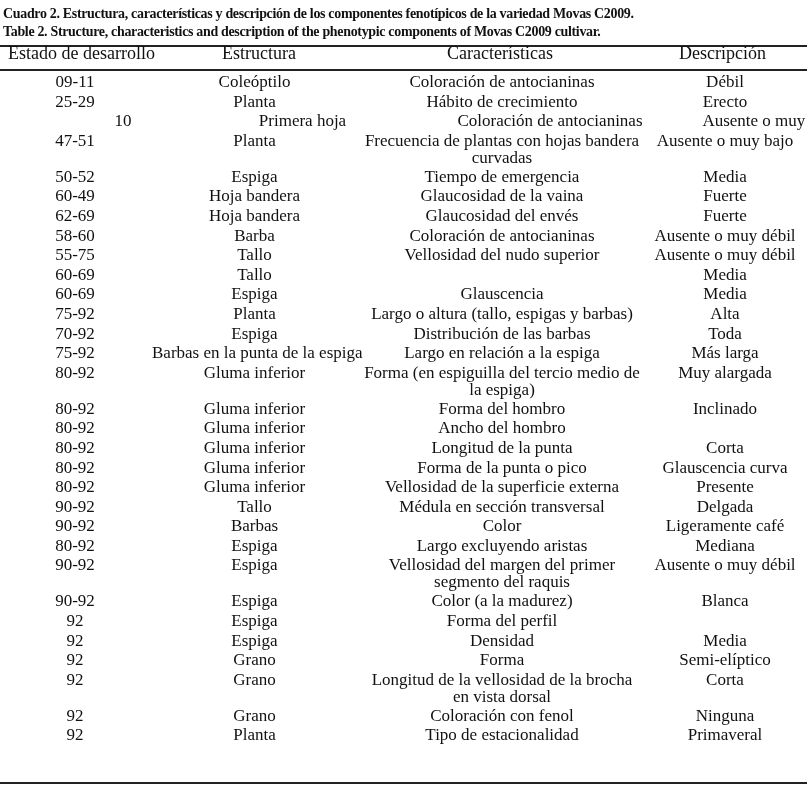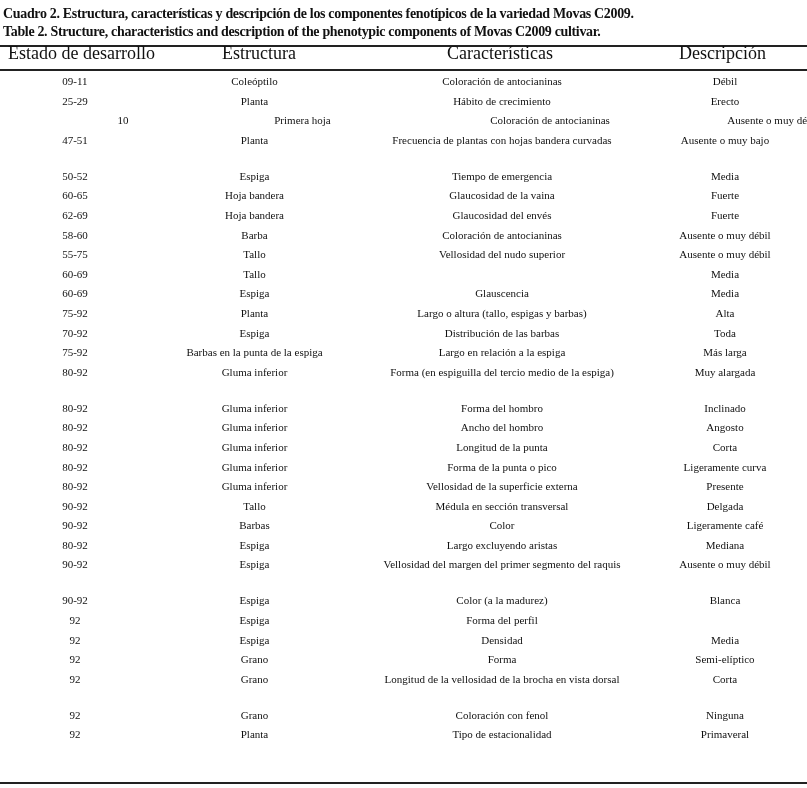--- a/index.html
+++ b/index.html
@@ -17,21 +17,21 @@
       white-space: nowrap;
     }
     .caption div { height: 18px; }
     .rule { position: absolute; left: 0; width: 807px; background: #222; }
     .rule.top { top: 45px; height: 1.5px; }
     .rule.mid { top: 69px; height: 1.5px; }
     .rule.bot { top: 782px; height: 1.5px; }
     .header { position: absolute; top: 40px; left: 0; width: 807px; height: 22px; font-size: 18px; }
     .header span { position: absolute; top: 3px; white-space: nowrap; }
     .tbody { position: absolute; top: 71px; left: 0; width: 807px; }
-    .row { position: relative; width: 807px; font-size: 11px; line-height: 17px; }
+    .row { position: relative; width: 807px; font-size: 17px; line-height: 17px; }
     .cell { position: absolute; top: 2px; text-align: center; white-space: nowrap; }
     .c1 { left: 0; width: 150px; }
     .c2 { left: 152px; width: 205px; }
     .c3 { left: 362px; width: 280px; white-space: normal; }
     .c4 { left: 643px; width: 164px; }
     .h1 { left: 8px; }
     .h2 { left: 222px; }
     .h3 { left: 447px; }
     .h4 { left: 679px; }
   </style>
@@ -77,21 +77,21 @@
       <div class="cell c3">Frecuencia de plantas con hojas bandera curvadas</div>
       <div class="cell c4">Ausente o muy bajo</div>
     </div>
     <div class="row" style="height: 19.6px;">
       <div class="cell c1">50-52</div>
       <div class="cell c2">Espiga</div>
       <div class="cell c3">Tiempo de emergencia</div>
       <div class="cell c4">Media</div>
     </div>
     <div class="row" style="height: 19.6px;">
-      <div class="cell c1">60-65</div>
+      <div class="cell c1">60-49</div>
       <div class="cell c2">Hoja bandera</div>
       <div class="cell c3">Glaucosidad de la vaina</div>
       <div class="cell c4">Fuerte</div>
     </div>
     <div class="row" style="height: 19.6px;">
       <div class="cell c1">62-69</div>
       <div class="cell c2">Hoja bandera</div>
       <div class="cell c3">Glaucosidad del envés</div>
       <div class="cell c4">Fuerte</div>
     </div>
@@ -145,33 +145,32 @@
     <div class="row" style="height: 19.6px;">
       <div class="cell c1">80-92</div>
       <div class="cell c2">Gluma inferior</div>
       <div class="cell c3">Forma del hombro</div>
       <div class="cell c4">Inclinado</div>
     </div>
     <div class="row" style="height: 19.6px;">
       <div class="cell c1">80-92</div>
       <div class="cell c2">Gluma inferior</div>
       <div class="cell c3">Ancho del hombro</div>
-      <div class="cell c4">Angosto</div>
     </div>
     <div class="row" style="height: 19.6px;">
       <div class="cell c1">80-92</div>
       <div class="cell c2">Gluma inferior</div>
       <div class="cell c3">Longitud de la punta</div>
       <div class="cell c4">Corta</div>
     </div>
     <div class="row" style="height: 19.6px;">
       <div class="cell c1">80-92</div>
       <div class="cell c2">Gluma inferior</div>
       <div class="cell c3">Forma de la punta o pico</div>
-      <div class="cell c4">Ligeramente curva</div>
+      <div class="cell c4">Glauscencia curva</div>
     </div>
     <div class="row" style="height: 19.6px;">
       <div class="cell c1">80-92</div>
       <div class="cell c2">Gluma inferior</div>
       <div class="cell c3">Vellosidad de la superficie externa</div>
       <div class="cell c4">Presente</div>
     </div>
     <div class="row" style="height: 19.6px;">
       <div class="cell c1">90-92</div>
       <div class="cell c2">Tallo</div>

